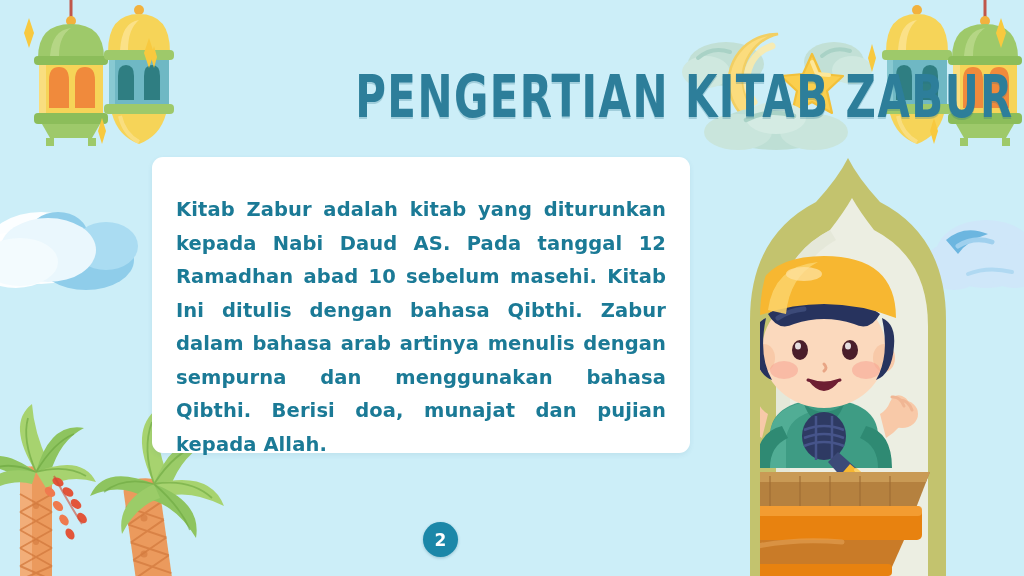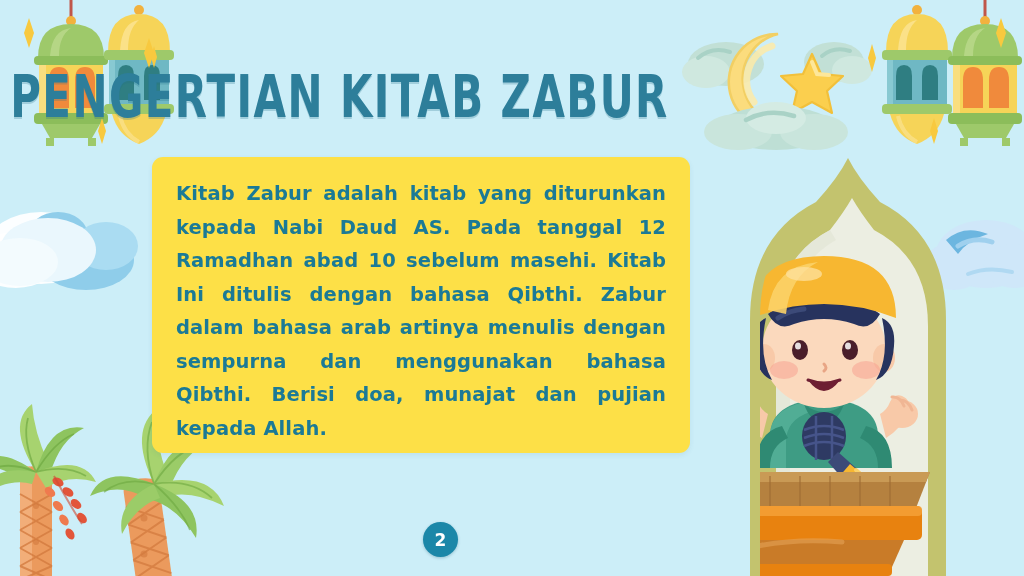--- a/index.html
+++ b/index.html
@@ -14,45 +14,45 @@
     width:1024px; height:576px;
     background:#cceef8;
     overflow:hidden;
   }
   .layer { position:absolute; }
   svg { display:block; overflow:visible; }
 
   
   #title-wrap {
     position:absolute; left:0; top:62px; width:1024px;
-    text-align:left; pointer-events:none;
+    text-align:right; pointer-events:none;
   }
   #slide-title {
     display:inline-block;
     font-family:"DejaVu Sans", sans-serif;
     font-size:48px;
     font-weight:700;
     letter-spacing:1.5px;
     color:#2d7e9a;
     text-transform:uppercase;
     font-stretch:condensed;
     transform:scaleY(1.22) scaleX(0.97);
     transform-origin:center top;
     text-shadow:0 2px 0 rgba(31,110,134,.25);
   }
 
   
   #body-card {
     position:absolute;
     left:152px; top:157px;
     width:538px; height:296px;
-    background:#fde047;
+    background:#ffffff;
     border-radius:11px;
     box-shadow:0 2px 5px rgba(60,120,150,.10);
-    padding:20px 24px 14px 24px;
+    padding:36px 24px 14px 24px;
   }
   #body-text {
     font-family:"DejaVu Sans", sans-serif;
     font-size:19.5px;
     font-weight:700;
     line-height:33.5px;
     color:#1b7a96;
     text-align:justify;
     text-justify:inter-word;
     letter-spacing:.1px;

